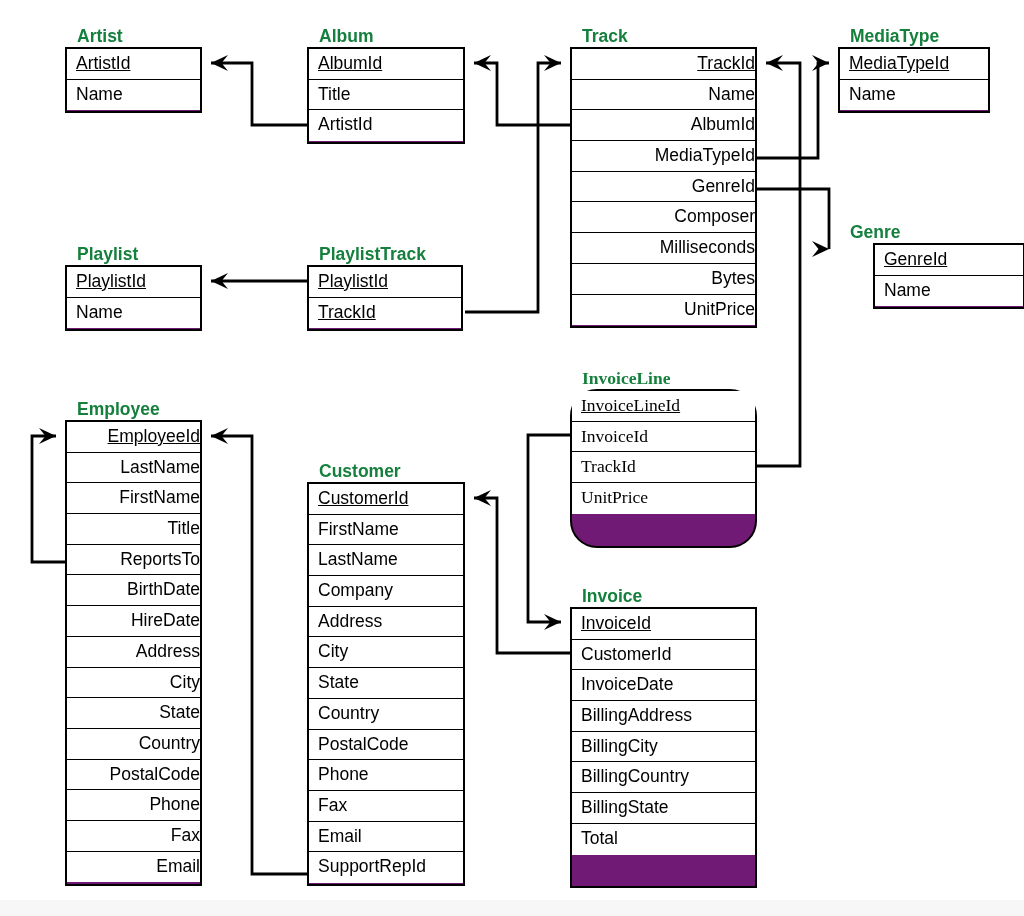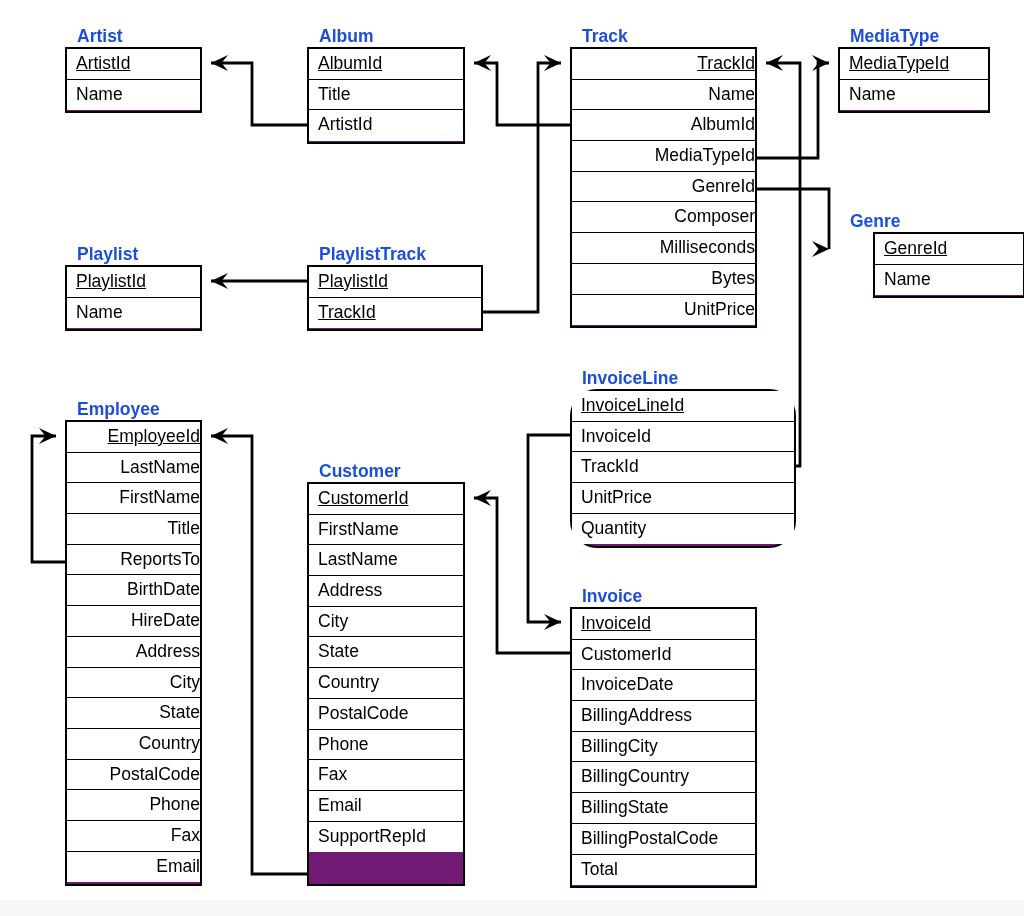--- a/index.html
+++ b/index.html
@@ -27,21 +27,21 @@
   .entity {
     position: absolute;
   }
   .entity-title {
     position: absolute;
     left: 12px;
     bottom: 100%;
     margin-bottom: 1px;
     font-size: 17.5px;
     font-weight: bold;
-    color: #1d4ed8;
+    color: #15803d;
     white-space: nowrap;
     line-height: 20px;
   }
   .entity-box {
     border: 2.5px solid #000000;
     background: #701a75;
     box-sizing: border-box;
   }
   .attr {
     box-sizing: border-box;
@@ -153,35 +153,35 @@
           <div class="attr"><span>UnitPrice</span></div>
         </div>
       </div>
       <div class="entity" style="left: 838px; top: 47px; width: 152px;">
         <div class="entity-title">MediaType</div>
         <div class="entity-box" style="height: 66.4px;">
           <div class="attr"><span class="pk">MediaTypeId</span></div>
           <div class="attr"><span>Name</span></div>
         </div>
       </div>
-      <div class="entity" style="left: 838px; top: 232px; width: 152px; padding-left: 35px;">
+      <div class="entity" style="left: 838px; top: 243px; width: 152px; padding-left: 35px;">
         <div class="entity-title">Genre</div>
         <div class="entity-box" style="height: 66.4px;">
           <div class="attr"><span class="pk">GenreId</span></div>
           <div class="attr"><span>Name</span></div>
         </div>
       </div>
       <div class="entity" style="left: 65px; top: 265px; width: 137px; border-radius: 6px;">
         <div class="entity-title">Playlist</div>
         <div class="entity-box" style="height: 66.4px;">
           <div class="attr"><span class="pk">PlaylistId</span></div>
           <div class="attr"><span>Name</span></div>
         </div>
       </div>
-      <div class="entity" style="left: 307px; top: 265px; width: 176px;">
+      <div class="entity" style="left: 307px; top: 265px; width: 156px;">
         <div class="entity-title">PlaylistTrack</div>
         <div class="entity-box" style="height: 66.4px;">
           <div class="attr"><span class="pk">PlaylistId</span></div>
           <div class="attr"><span class="pk">TrackId</span></div>
         </div>
       </div>
       <div class="entity" style="left: 65px; top: 420px; width: 137px;">
         <div class="entity-title">Employee</div>
         <div class="entity-box" style="height: 465.5px; text-align: right;">
           <div class="attr"><span class="pk">EmployeeId</span></div>
@@ -200,51 +200,50 @@
           <div class="attr"><span>Fax</span></div>
           <div class="attr"><span>Email</span></div>
         </div>
       </div>
       <div class="entity" style="left: 307px; top: 482px; width: 158px;">
         <div class="entity-title">Customer</div>
         <div class="entity-box" style="height: 404.1px;">
           <div class="attr"><span class="pk">CustomerId</span></div>
           <div class="attr"><span>FirstName</span></div>
           <div class="attr"><span>LastName</span></div>
+          <div class="attr"><span>Company</span></div>
           <div class="attr"><span>Address</span></div>
           <div class="attr"><span>City</span></div>
           <div class="attr"><span>State</span></div>
           <div class="attr"><span>Country</span></div>
           <div class="attr"><span>PostalCode</span></div>
           <div class="attr"><span>Phone</span></div>
           <div class="attr"><span>Fax</span></div>
           <div class="attr"><span>Email</span></div>
           <div class="attr"><span>SupportRepId</span></div>
         </div>
       </div>
-      <div class="entity" style="left: 570px; top: 389px; width: 226px;">
+      <div class="entity" style="left: 570px; top: 389px; width: 187px; font-family: Liberation Serif, serif;">
         <div class="entity-title">InvoiceLine</div>
         <div class="entity-box" style="height: 158.5px; border-radius: 27px;">
           <div class="attr"><span class="pk">InvoiceLineId</span></div>
           <div class="attr"><span>InvoiceId</span></div>
           <div class="attr"><span>TrackId</span></div>
           <div class="attr"><span>UnitPrice</span></div>
-          <div class="attr"><span>Quantity</span></div>
         </div>
       </div>
       <div class="entity" style="left: 570px; top: 607px; width: 187px;">
         <div class="entity-title">Invoice</div>
         <div class="entity-box" style="height: 281.3px;">
           <div class="attr"><span class="pk">InvoiceId</span></div>
           <div class="attr"><span>CustomerId</span></div>
           <div class="attr"><span>InvoiceDate</span></div>
           <div class="attr"><span>BillingAddress</span></div>
           <div class="attr"><span>BillingCity</span></div>
           <div class="attr"><span>BillingCountry</span></div>
           <div class="attr"><span>BillingState</span></div>
-          <div class="attr"><span>BillingPostalCode</span></div>
           <div class="attr"><span>Total</span></div>
         </div>
       </div>
     </div>
 
   <div id="bottom-strip"></div>
 </div>
 
 </body></html>

